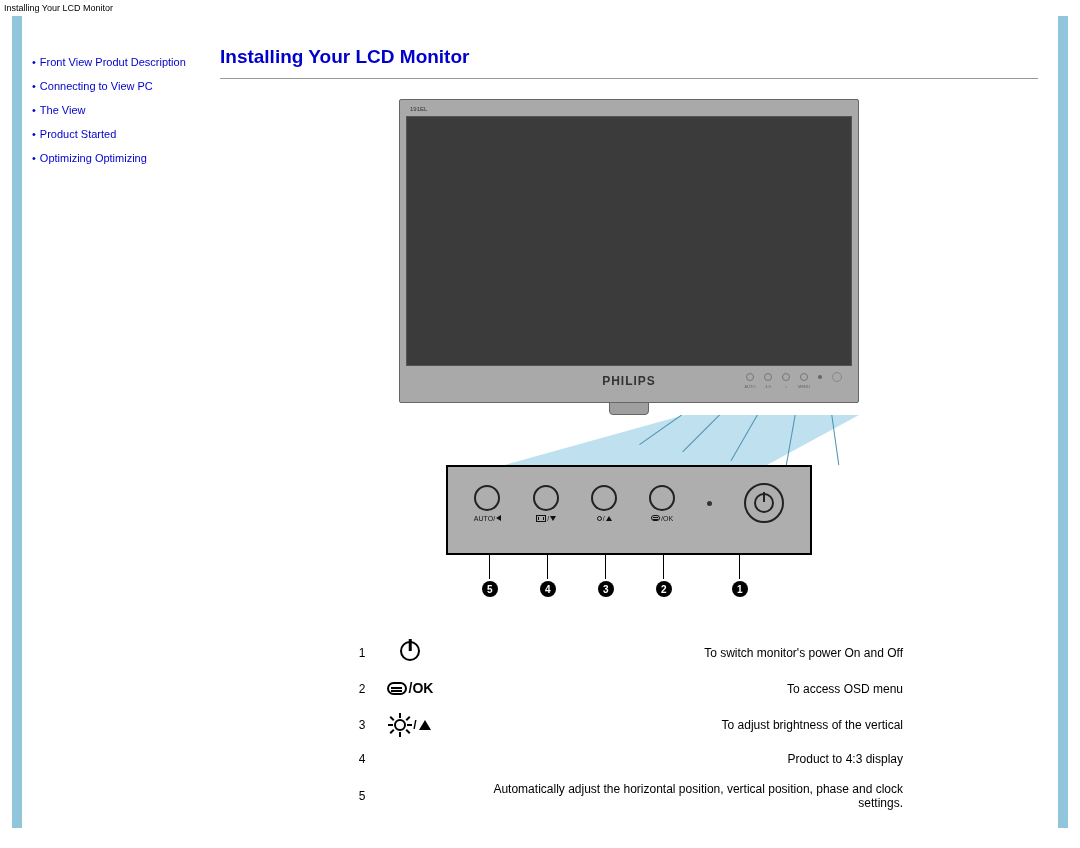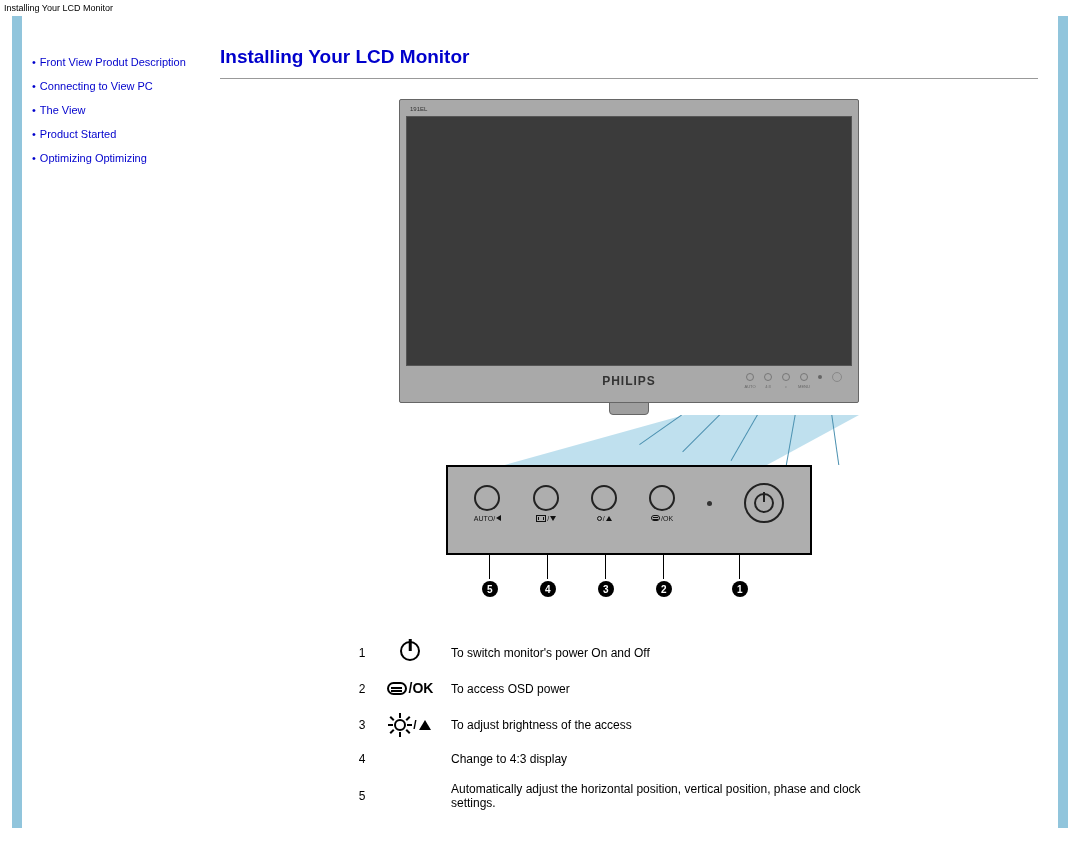--- a/index.html
+++ b/index.html
@@ -247,20 +247,21 @@
   
   .desc-table {
     width: 560px;
     margin: 0 auto;
     border-collapse: collapse;
   }
   .desc-table td {
     padding: 8px 6px;
     vertical-align: middle;
     font-size: 12px;
+    text-align: right;
   }
   .desc-table td.col-num { width: 26px; text-align: center; }
   .desc-table td.col-icon { width: 70px; text-align: center; }
   .icon-power-lg {
     width: 20px; height: 20px;
     border: 2.5px solid #000;
     border-radius: 50%;
     position: relative;
     display: inline-block;
   }
@@ -496,47 +497,47 @@
         <td>To switch monitor's power On and Off</td>
       </tr>
       <tr>
         <td class="col-num">2</td>
         <td class="col-icon">
           <span class="icon-menu-ok">
             <span class="icon-menu"></span>
                 <span>/OK</span>
           </span>
         </td>
-        <td>To access OSD power</td>
+        <td>To access OSD menu</td>
       </tr>
       <tr>
         <td class="col-num">3</td>
         <td class="col-icon">
           <span class="icon-bright">
             <span class="sun-rays">
               <span class="ray" style="top:-1px;left:10px"></span>
               <span class="ray" style="bottom:-1px;left:10px"></span>
               <span class="ray" style="top:10px;left:-1px;width:5px;height:2px"></span>
               <span class="ray" style="top:10px;right:-1px;width:5px;height:2px"></span>
               <span class="ray" style="top:2px;left:2px;transform:rotate(-45deg)"></span>
               <span class="ray" style="top:2px;right:2px;transform:rotate(45deg)"></span>
               <span class="ray" style="bottom:2px;left:2px;transform:rotate(45deg)"></span>
               <span class="ray" style="bottom:2px;right:2px;transform:rotate(-45deg)"></span>
               <span class="sun"></span>
             </span>
             <span>/</span>
             <span class="tri-up"></span>
           </span>
         </td>
-        <td>To adjust brightness of the access</td>
+        <td>To adjust brightness of the vertical</td>
       </tr>
       <tr>
         <td class="col-num">4</td>
         <td class="col-icon"></td>
-        <td>Change to 4:3 display</td>
+        <td>Product to 4:3 display</td>
       </tr>
       <tr>
         <td class="col-num">5</td>
         <td class="col-icon"></td>
         <td>Automatically adjust the horizontal position, vertical position, phase and clock settings.</td>
       </tr>
     </tbody>
       </table>
 
   </main>

